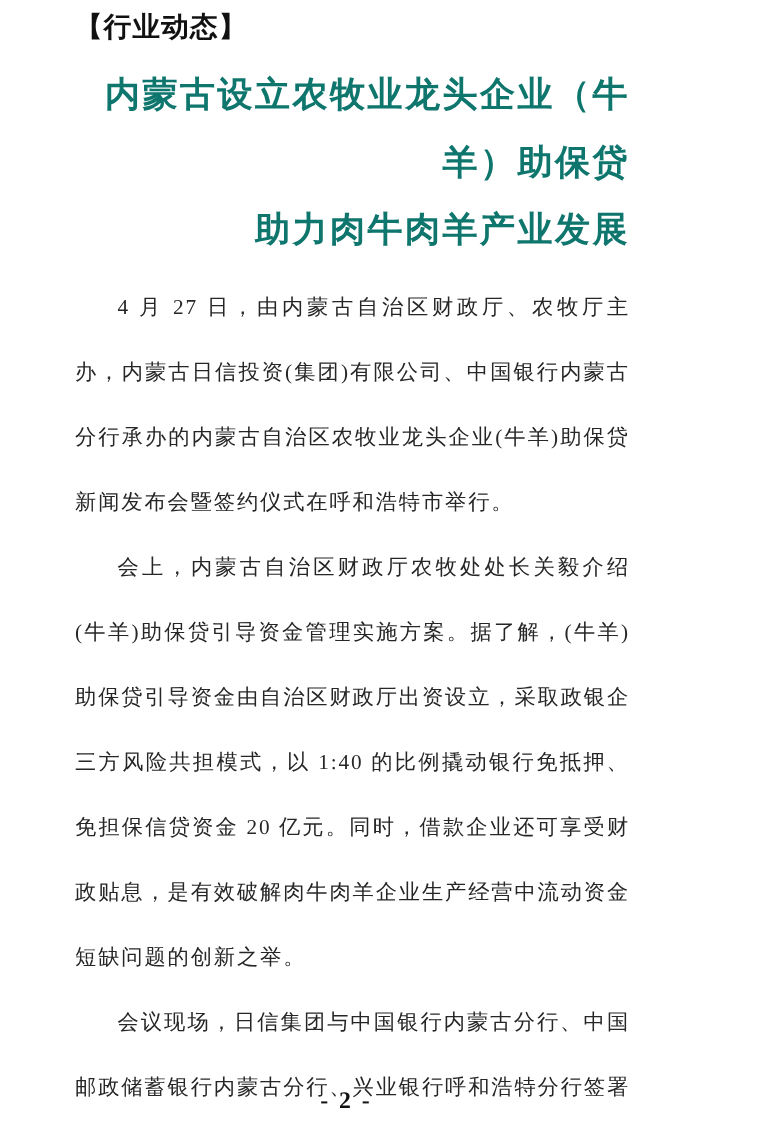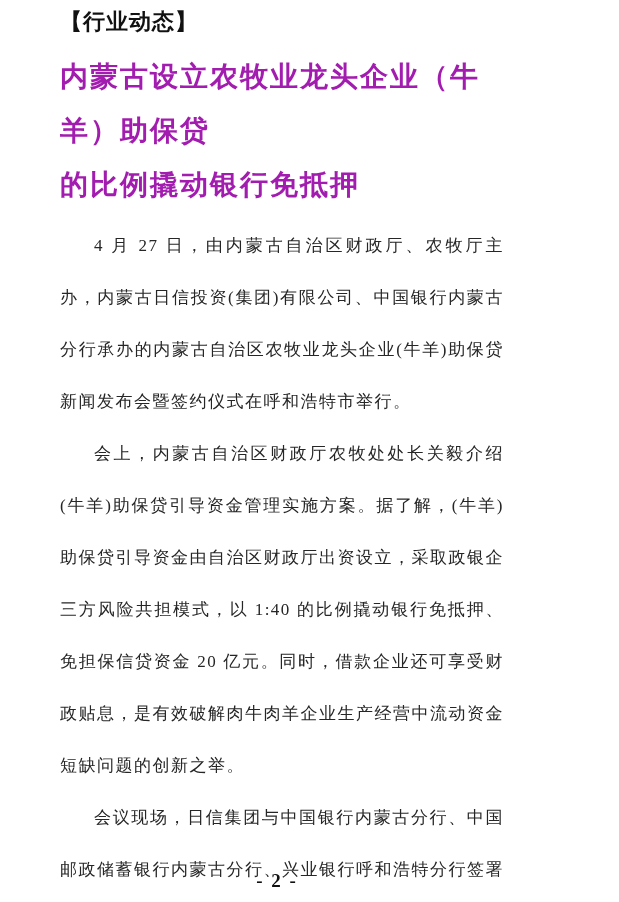--- a/index.html
+++ b/index.html
@@ -26,23 +26,23 @@
   .section-tag {
     font-family: "Liberation Sans", "DejaVu Sans", sans-serif;
     font-weight: 700;
     font-size: 22px;
     line-height: 28px;
     color: #111111;
     letter-spacing: 1px;
   }
   .doc-title {
     margin-top: 14px;
-    text-align: left;
+    text-align: right;
     font-weight: 700;
-    color: #a21caf;
+    color: #0f766e;
   }
   .doc-title .title-line {
     font-size: 28px;
     line-height: 54px;
     letter-spacing: 2px;
   }
   .body-text {
     margin-top: 8px;
   }
   .body-text p {
@@ -70,21 +70,21 @@
 </head>
 <body>
 
 <div class="page">
   <div class="content">
 
     <div class="section-tag">【行业动态】</div>
 
     <div class="doc-title">
       <div class="title-line">内蒙古设立农牧业龙头企业（牛羊）助保贷</div>
-      <div class="title-line">的比例撬动银行免抵押</div>
+      <div class="title-line">助力肉牛肉羊产业发展</div>
     </div>
 
     <div class="body-text">
       <p>4 月 27 日，由内蒙古自治区财政厅、农牧厅主办，内蒙古日信投资(集团)有限公司、中国银行内蒙古分行承办的内蒙古自治区农牧业龙头企业(牛羊)助保贷新闻发布会暨签约仪式在呼和浩特市举行。</p>
       <p>会上，内蒙古自治区财政厅农牧处处长关毅介绍(牛羊)助保贷引导资金管理实施方案。据了解，(牛羊)助保贷引导资金由自治区财政厅出资设立，采取政银企三方风险共担模式，以 1:40 的比例撬动银行免抵押、免担保信贷资金 20 亿元。同时，借款企业还可享受财政贴息，是有效破解肉牛肉羊企业生产经营中流动资金短缺问题的创新之举。</p>
       <p>会议现场，日信集团与中国银行内蒙古分行、中国邮政储蓄银行内蒙古分行、兴业银行呼和浩特分行签署了合作协议。中国银行呼和浩特市新华支行、中国银行呼和浩特市新城支行分别与锡林郭勒盟羊羊牧业公司、阿巴嘎旗额尔敦食品公司签署了贷款协议。</p>
 
     </div>
 
   </div>

